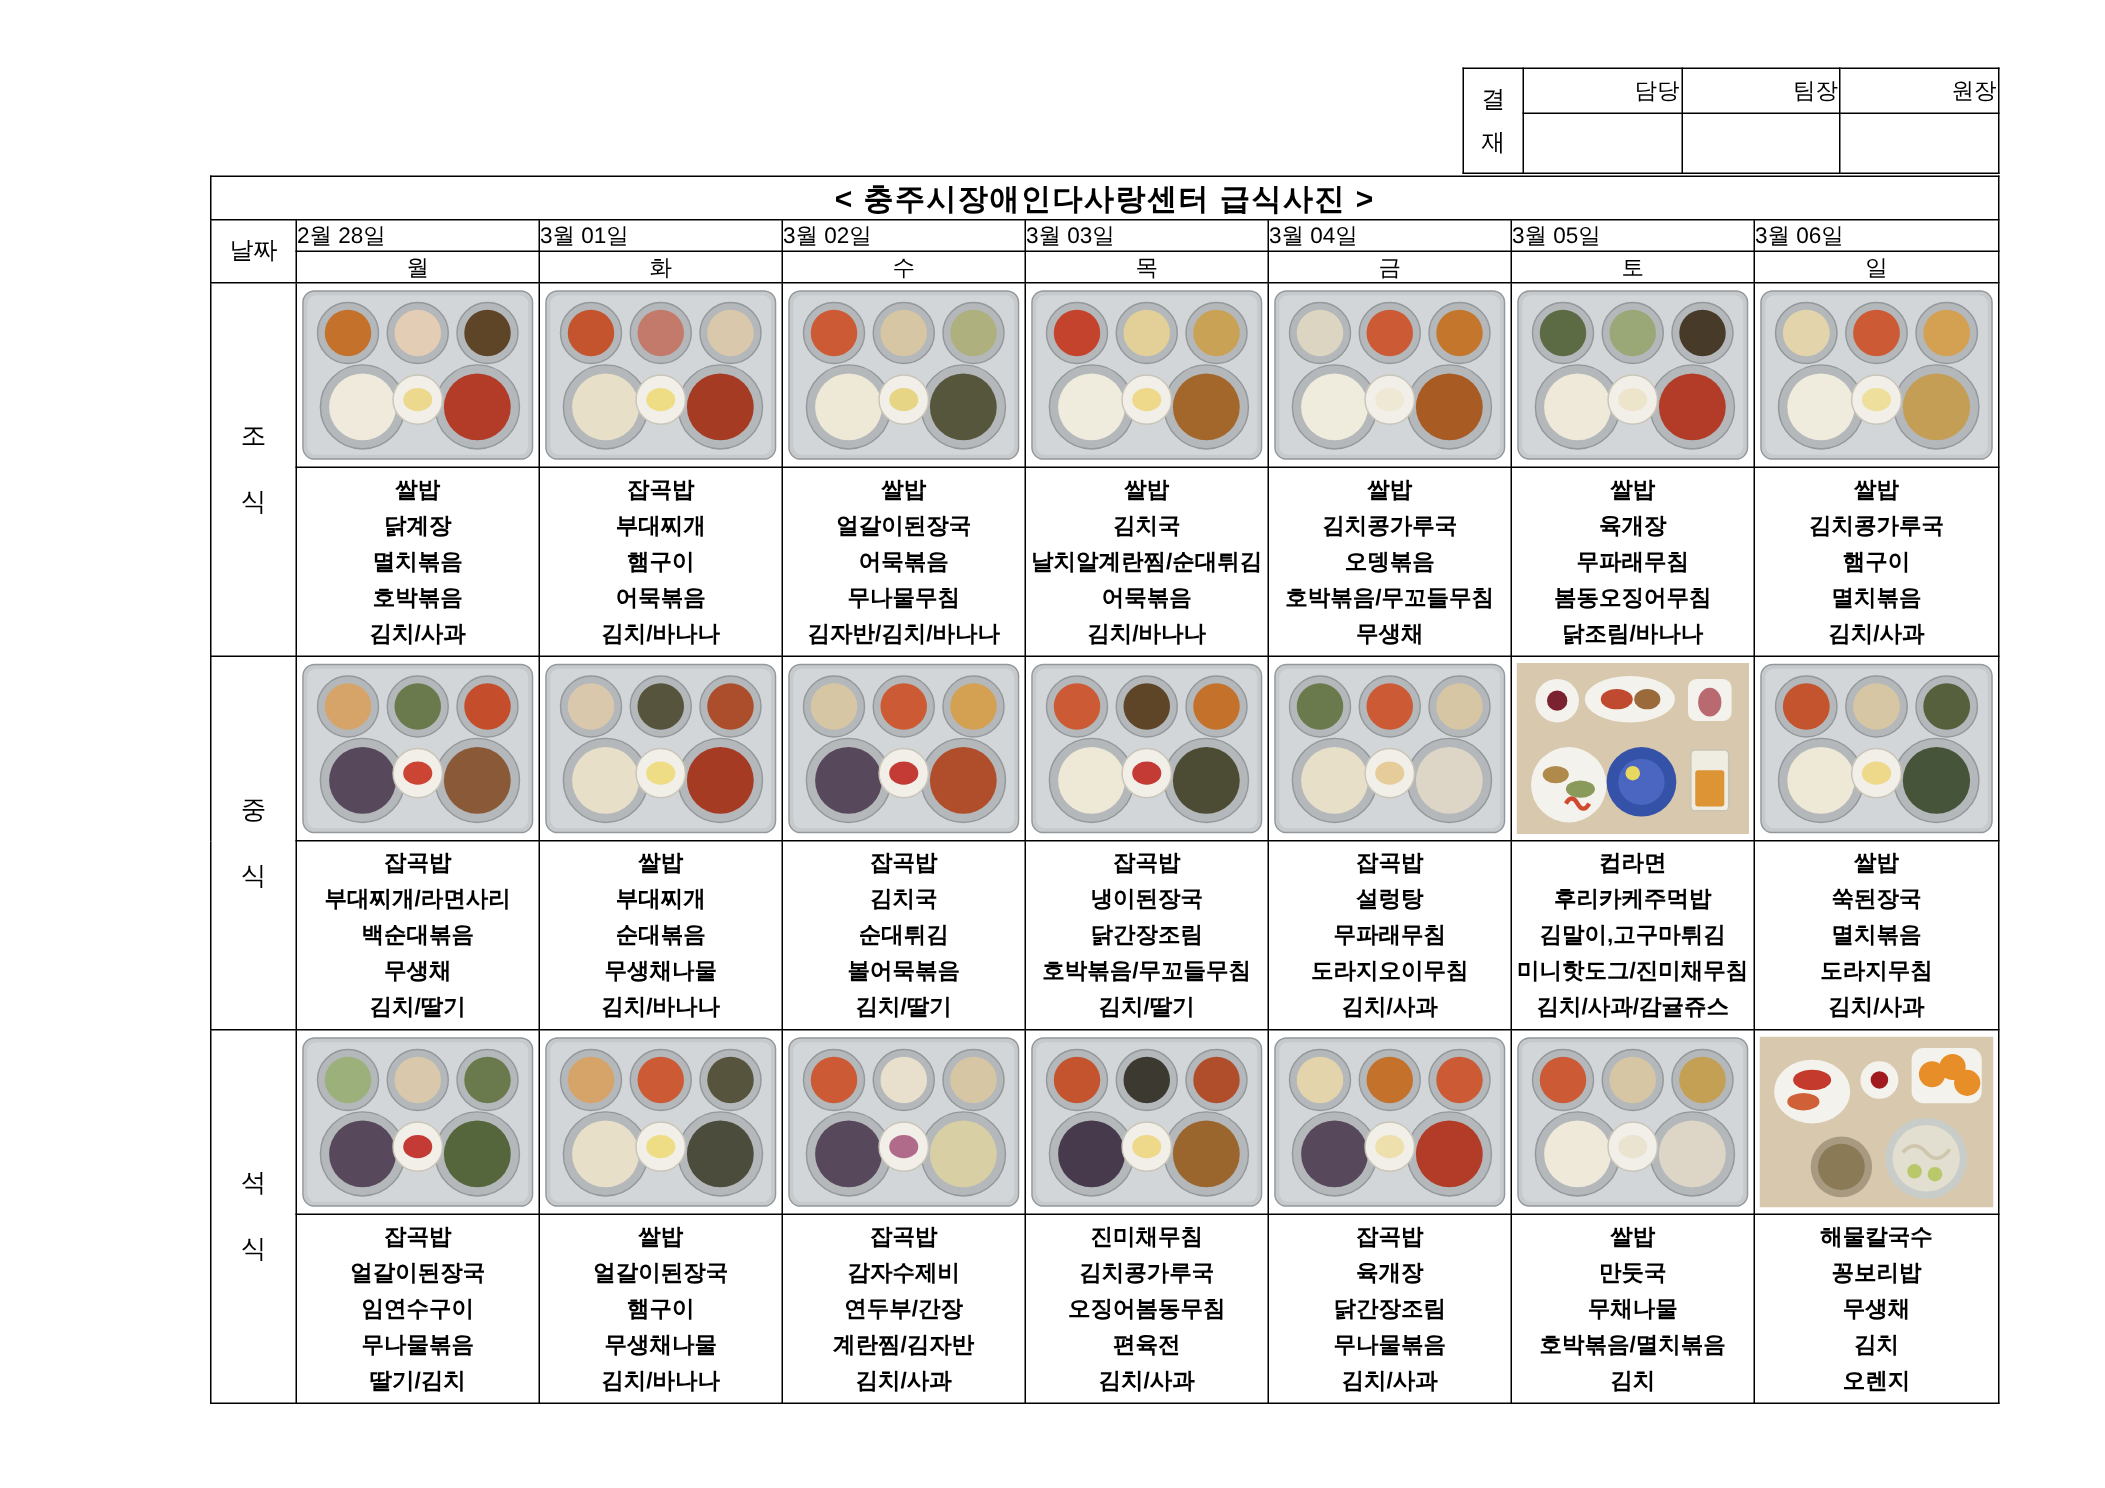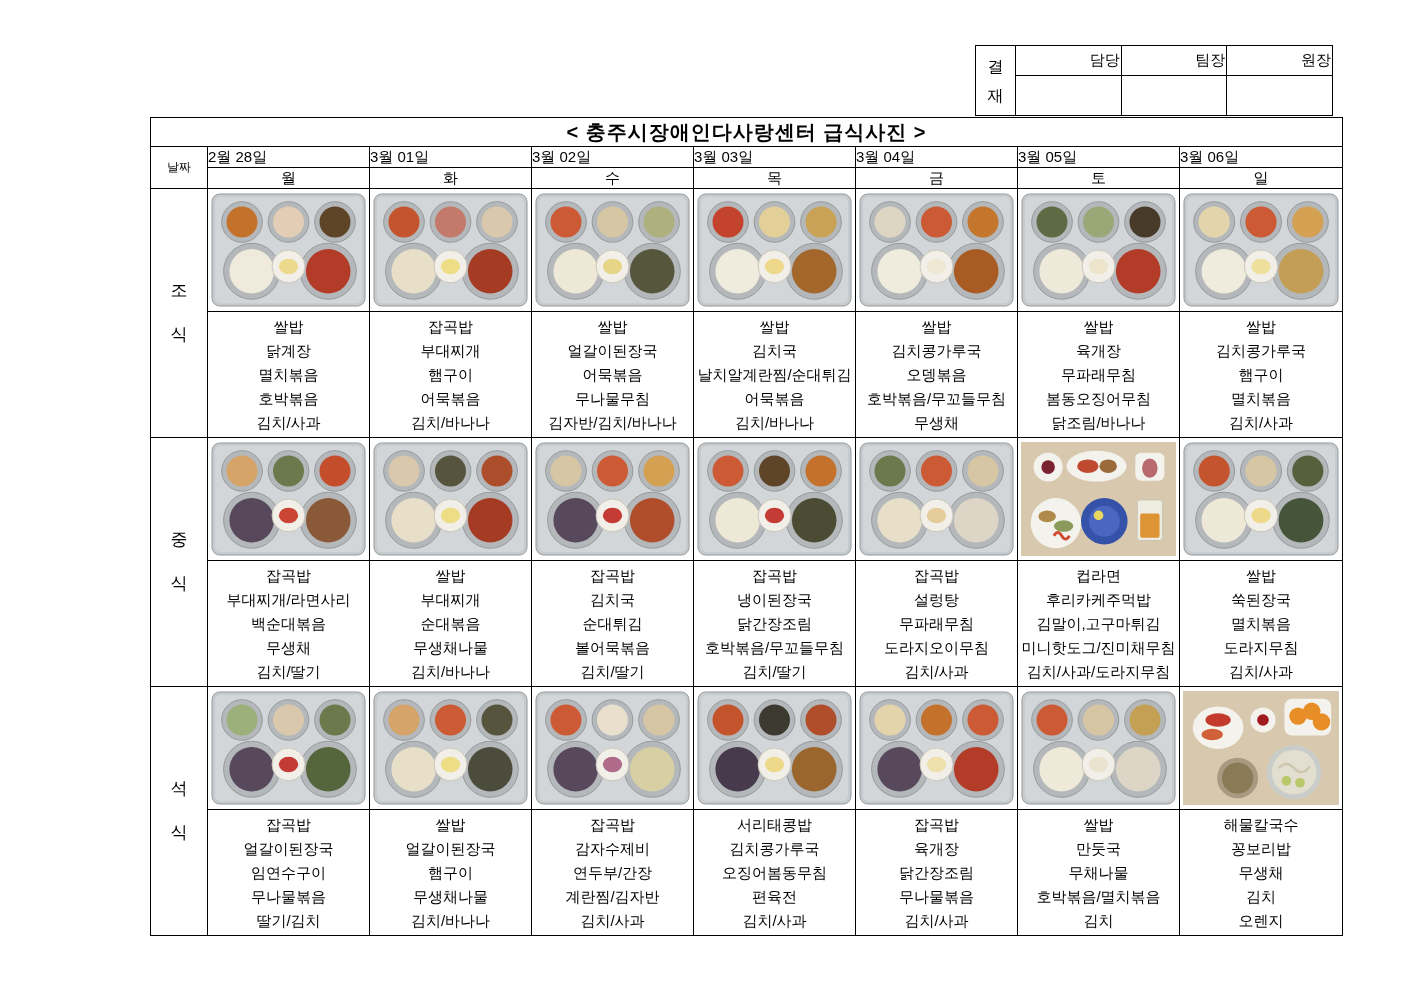--- a/index.html
+++ b/index.html
@@ -7,31 +7,31 @@
         font-family:"Liberation Sans",sans-serif;color:#000;}
 
   
   .approval{position:absolute;left:975px;top:45px;width:358px;border-collapse:collapse;table-layout:fixed;}
   .approval td{border:1.5px solid #000;}
   .approval .stamp{width:37px;text-align:center;font-size:16px;white-space:pre-line;line-height:29px;}
   .approval .head{height:27px;text-align:right;font-size:15px;}
   .approval .sign{height:37px;}
 
   
-  .main{position:absolute;left:150px;top:117px;width:1193px;border-collapse:collapse;table-layout:fixed;}
+  .main{position:absolute;left:140px;top:117px;width:1193px;border-collapse:collapse;table-layout:fixed;}
   .main td{border:1.5px solid #000;padding:0;overflow:hidden;}
   .title-cell{height:28px;text-align:center;font-weight:bold;font-size:20px;letter-spacing:1px;}
   .date-cell{height:20px;text-align:left;font-size:15px;}
   .day-cell{height:20px;text-align:center;font-size:15px;}
   .rowlabel{text-align:center;vertical-align:middle;font-size:17px;white-space:pre-line;line-height:2.6;}
-  .datelabel{font-size:12px;line-height:1.2;white-space:normal;}
+  .datelabel{font-size:16px;line-height:1.2;white-space:normal;}
   .photo-cell{height:122px;vertical-align:middle;background:#fff;}
   .photo-cell .ph{width:100%;height:118px;padding:2px 3px;box-sizing:border-box;}
   .photo-cell svg{display:block;width:100%;height:100%;}
-  .menu-cell{height:125px;vertical-align:middle;text-align:center;font-size:15px;}
+  .menu-cell{height:125px;vertical-align:middle;text-align:center;font-size:15px;font-weight:bold;}
   .menu-cell .line{line-height:24px;white-space:nowrap;}
 </style>
 </head>
 <body>
 
 <div class="page">
 
   <table class="approval">
     <tbody>
         <tr>
@@ -461,21 +461,21 @@
             <div class="line">설렁탕</div>
             <div class="line">무파래무침</div>
             <div class="line">도라지오이무침</div>
             <div class="line">김치/사과</div>
           </td>
           <td class="menu-cell">
             <div class="line">컵라면</div>
             <div class="line">후리카케주먹밥</div>
             <div class="line">김말이,고구마튀김</div>
             <div class="line">미니핫도그/진미채무침</div>
-            <div class="line">김치/사과/도라지무침</div>
+            <div class="line">김치/사과/감귤쥬스</div>
           </td>
           <td class="menu-cell">
             <div class="line">쌀밥</div>
             <div class="line">쑥된장국</div>
             <div class="line">멸치볶음</div>
             <div class="line">도라지무침</div>
             <div class="line">김치/사과</div>
           </td>
         </tr>
         <tr>
@@ -641,21 +641,21 @@
             <div class="line">김치/바나나</div>
           </td>
           <td class="menu-cell">
             <div class="line">잡곡밥</div>
             <div class="line">감자수제비</div>
             <div class="line">연두부/간장</div>
             <div class="line">계란찜/김자반</div>
             <div class="line">김치/사과</div>
           </td>
           <td class="menu-cell">
-            <div class="line">서리태콩밥</div>
+            <div class="line">진미채무침</div>
             <div class="line">김치콩가루국</div>
             <div class="line">오징어봄동무침</div>
             <div class="line">편육전</div>
             <div class="line">김치/사과</div>
           </td>
           <td class="menu-cell">
             <div class="line">잡곡밥</div>
             <div class="line">육개장</div>
             <div class="line">닭간장조림</div>
             <div class="line">무나물볶음</div>

